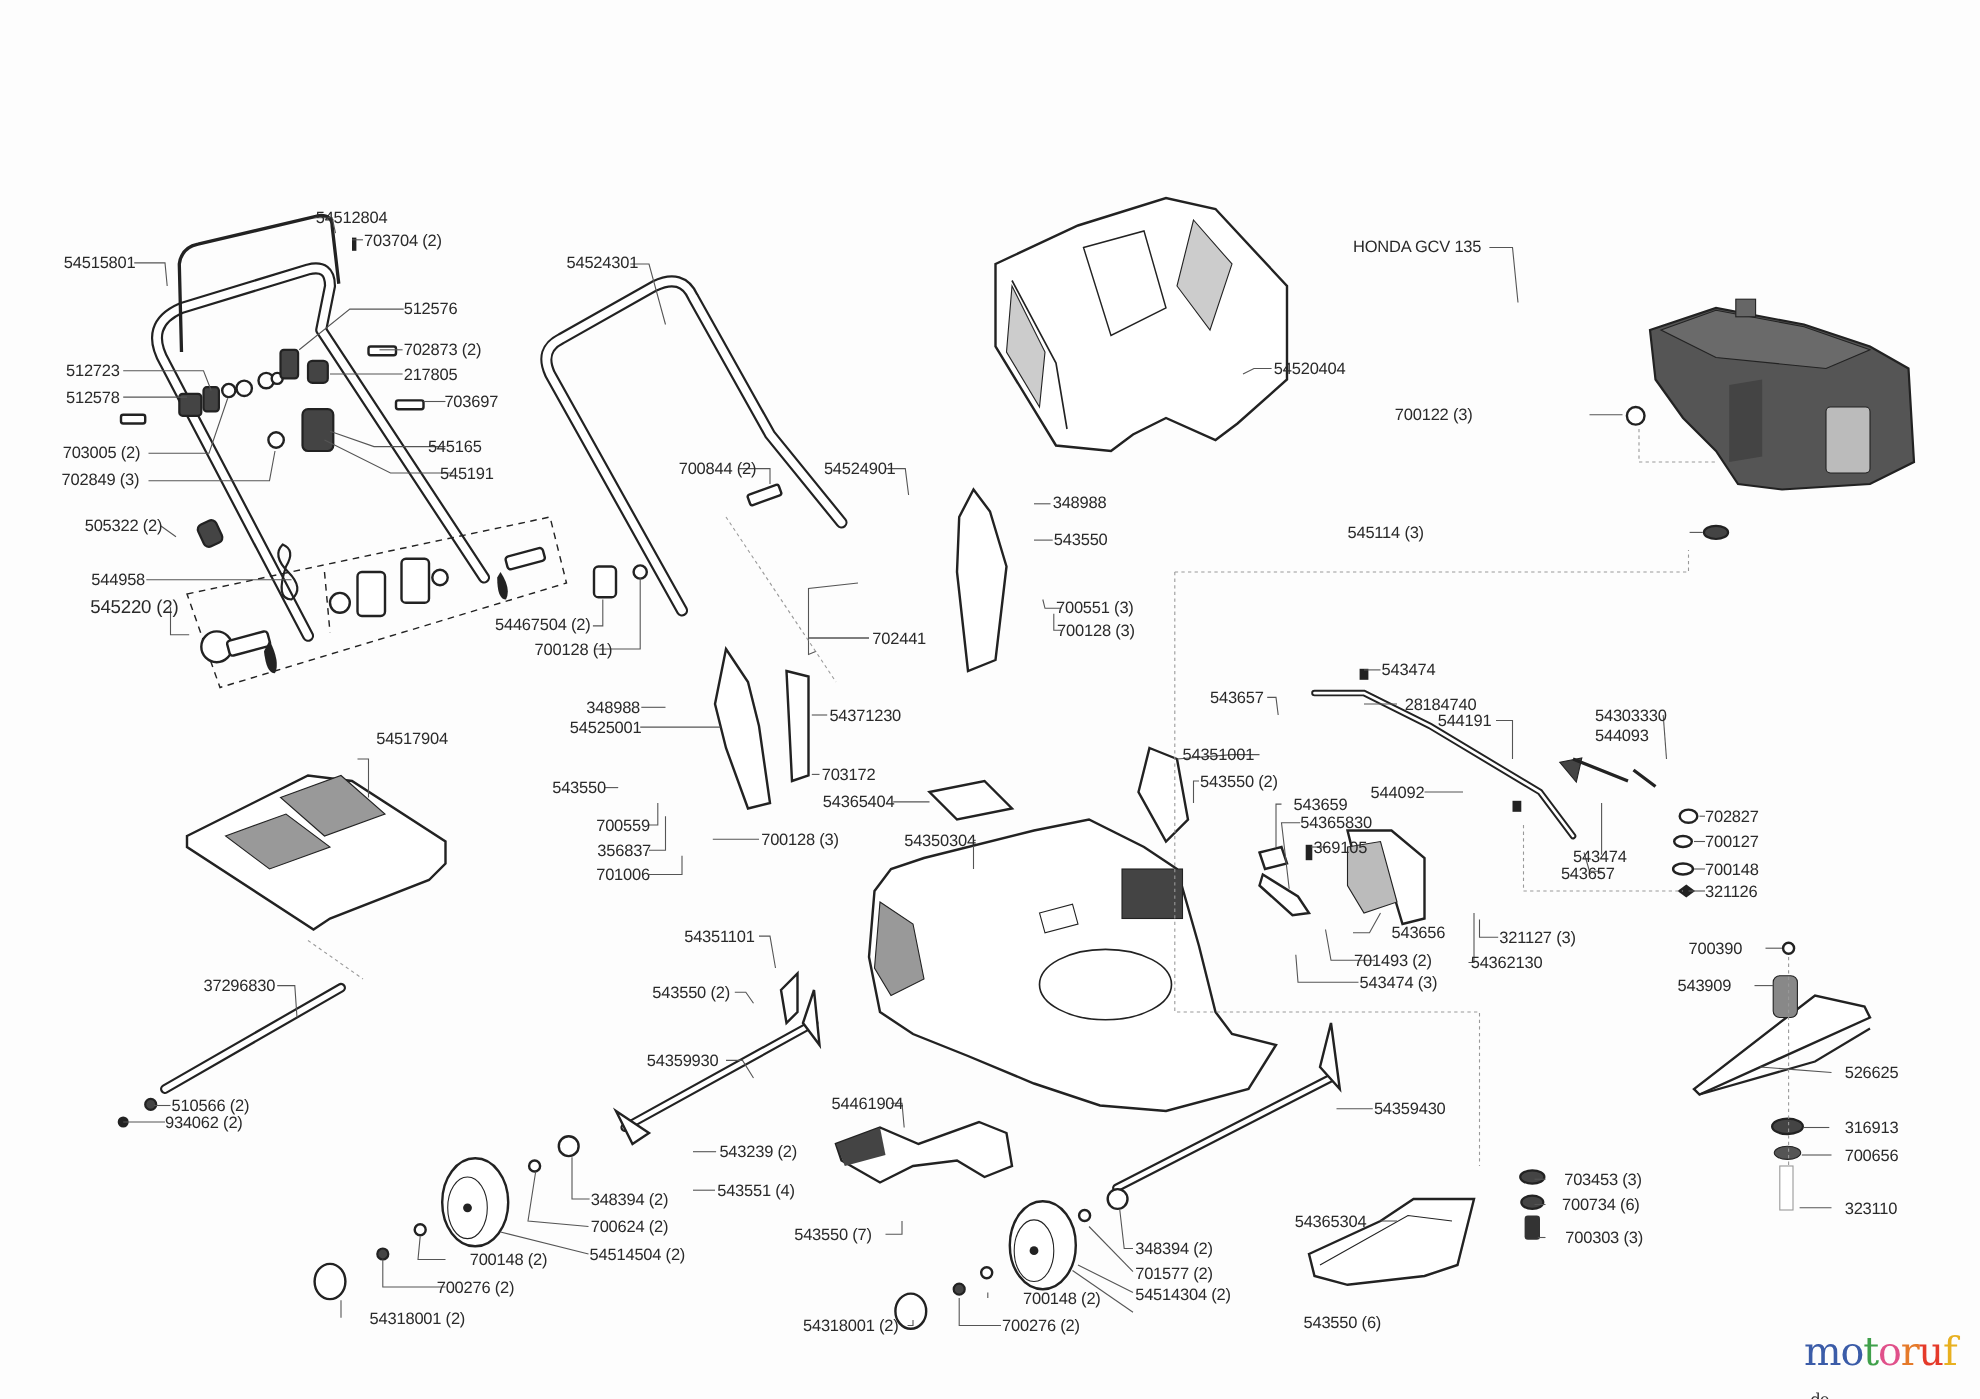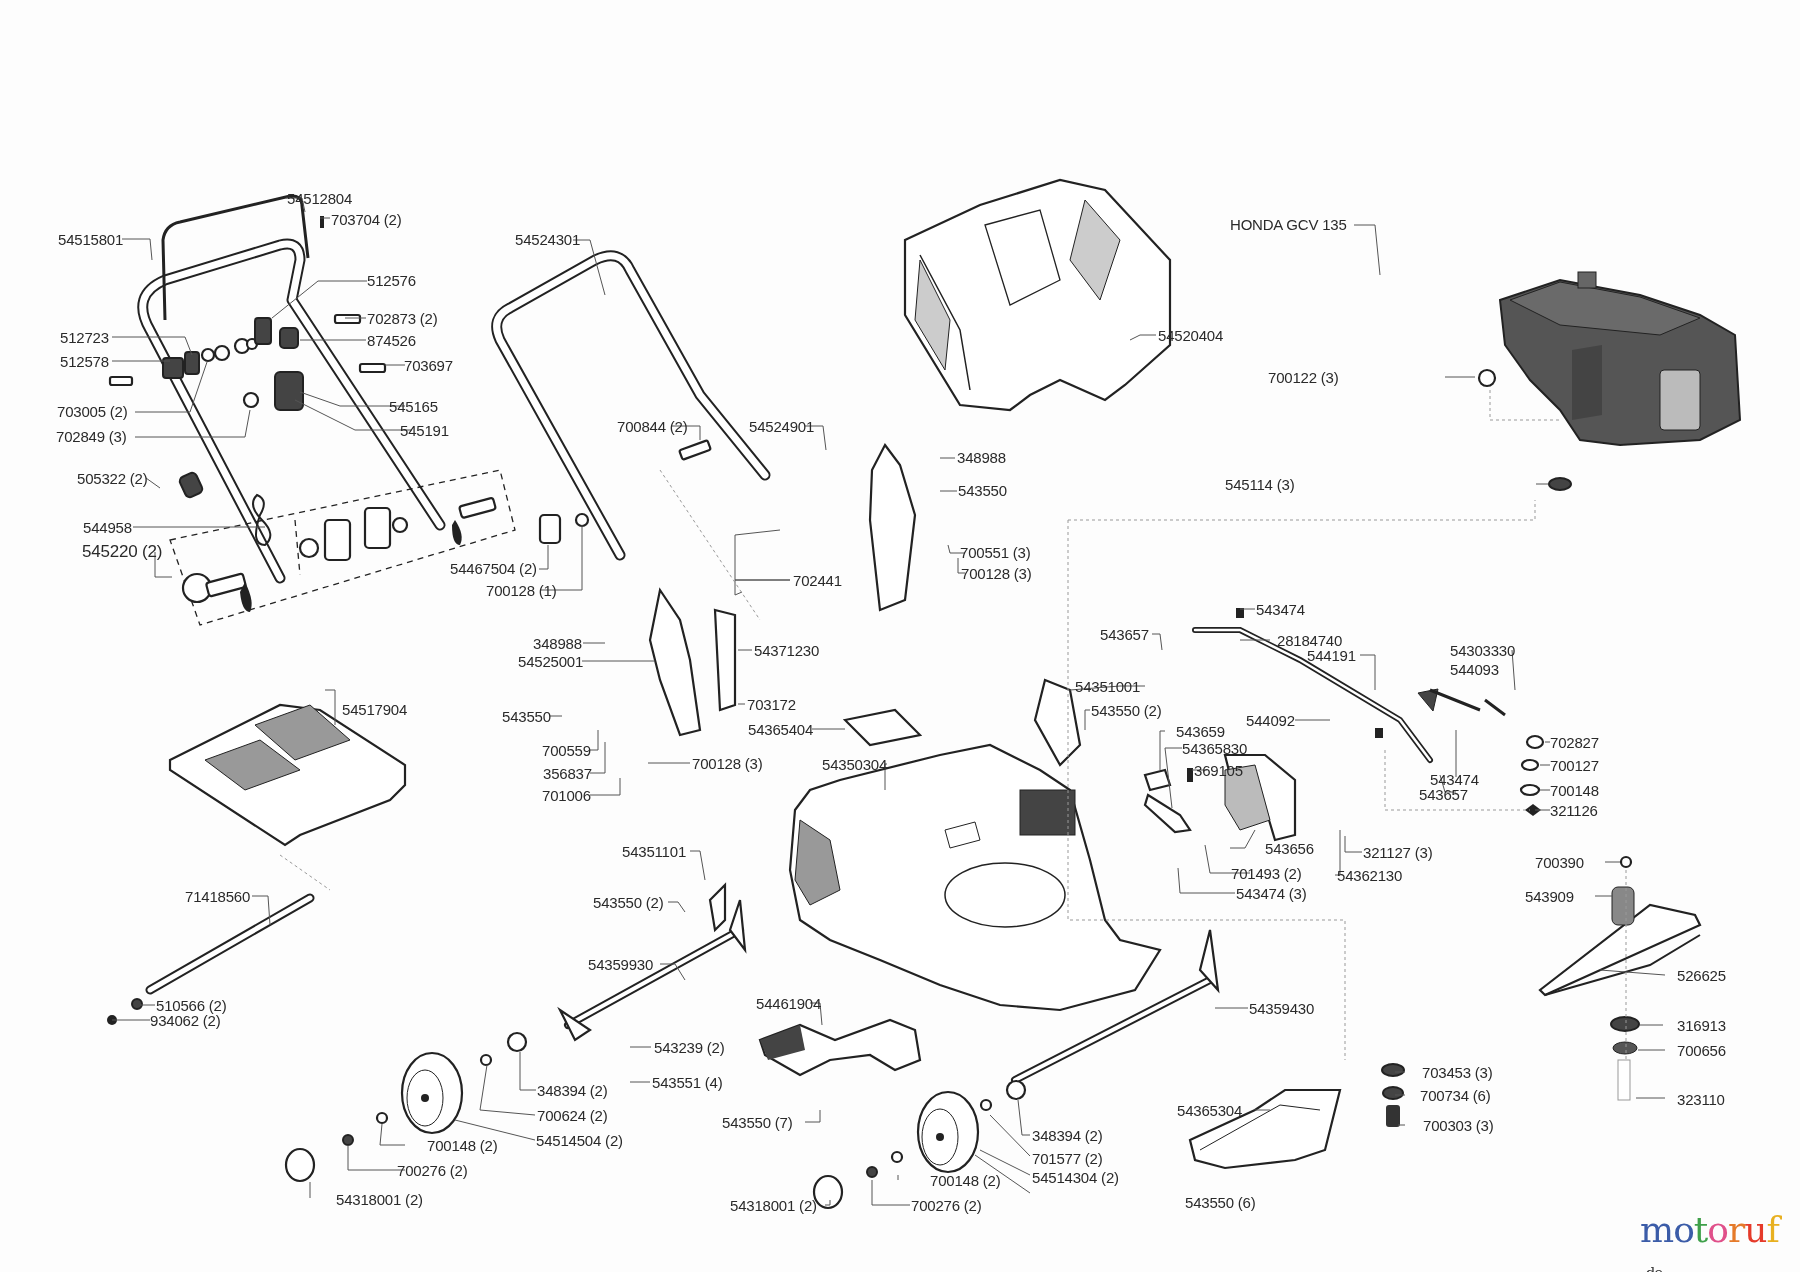--- a/index.html
+++ b/index.html
@@ -306,21 +306,21 @@
       <path class="dl" d="M1626,870 L1626,1060"></path>
     </g>
   </svg>
 
   <div class="lbl" style="left:287px;top:191px">54512804</div>
   <div class="lbl" style="left:331px;top:212px">703704 (2)</div>
   <div class="lbl" style="left:58px;top:232px">54515801</div>
   <div class="lbl" style="left:367px;top:273px">512576</div>
   <div class="lbl" style="left:367px;top:311px">702873 (2)</div>
   <div class="lbl" style="left:60px;top:330px">512723</div>
-  <div class="lbl" style="left:367px;top:333px">874526</div>
+  <div class="lbl" style="left:367px;top:333px">217805</div>
   <div class="lbl" style="left:60px;top:354px">512578</div>
   <div class="lbl" style="left:404px;top:358px">703697</div>
   <div class="lbl" style="left:57px;top:404px">703005 (2)</div>
   <div class="lbl" style="left:389px;top:399px">545165</div>
   <div class="lbl" style="left:56px;top:429px">702849 (3)</div>
   <div class="lbl" style="left:400px;top:423px">545191</div>
   <div class="lbl" style="left:77px;top:471px">505322 (2)</div>
   <div class="lbl" style="left:83px;top:520px">544958</div>
   <div class="lbl big" style="left:82px;top:543px">545220 (2)</div>
   <div class="lbl" style="left:450px;top:561px">54467504 (2)</div>
@@ -341,21 +341,21 @@
   <div class="lbl" style="left:518px;top:654px">54525001</div>
   <div class="lbl" style="left:754px;top:643px">54371230</div>
   <div class="lbl" style="left:502px;top:709px">543550</div>
   <div class="lbl" style="left:747px;top:697px">703172</div>
   <div class="lbl" style="left:748px;top:722px">54365404</div>
   <div class="lbl" style="left:542px;top:743px">700559</div>
   <div class="lbl" style="left:543px;top:766px">356837</div>
   <div class="lbl" style="left:692px;top:756px">700128 (3)</div>
   <div class="lbl" style="left:542px;top:788px">701006</div>
   <div class="lbl" style="left:822px;top:757px">54350304</div>
-  <div class="lbl" style="left:342px;top:702px">54517904</div>
+  <div class="lbl" style="left:342px;top:664px">54517904</div>
   <div class="lbl" style="left:1256px;top:602px">543474</div>
   <div class="lbl" style="left:1100px;top:627px">543657</div>
   <div class="lbl" style="left:1277px;top:633px">28184740</div>
   <div class="lbl" style="left:1307px;top:648px">544191</div>
   <div class="lbl" style="left:1450px;top:643px">54303330</div>
   <div class="lbl" style="left:1450px;top:662px">544093</div>
   <div class="lbl" style="left:1075px;top:679px">54351001</div>
   <div class="lbl" style="left:1091px;top:703px">543550 (2)</div>
   <div class="lbl" style="left:1246px;top:713px">544092</div>
   <div class="lbl" style="left:1176px;top:724px">543659</div>
@@ -368,21 +368,21 @@
   <div class="lbl" style="left:1550px;top:783px">700148</div>
   <div class="lbl" style="left:1550px;top:803px">321126</div>
   <div class="lbl" style="left:1265px;top:841px">543656</div>
   <div class="lbl" style="left:1363px;top:845px">321127 (3)</div>
   <div class="lbl" style="left:1231px;top:866px">701493 (2)</div>
   <div class="lbl" style="left:1337px;top:868px">54362130</div>
   <div class="lbl" style="left:1236px;top:886px">543474 (3)</div>
   <div class="lbl" style="left:622px;top:844px">54351101</div>
   <div class="lbl" style="left:1535px;top:855px">700390</div>
   <div class="lbl" style="left:1525px;top:889px">543909</div>
-  <div class="lbl" style="left:185px;top:889px">71418560</div>
+  <div class="lbl" style="left:185px;top:889px">37296830</div>
   <div class="lbl" style="left:593px;top:895px">543550 (2)</div>
   <div class="lbl" style="left:588px;top:957px">54359930</div>
   <div class="lbl" style="left:1677px;top:968px">526625</div>
   <div class="lbl" style="left:156px;top:998px">510566 (2)</div>
   <div class="lbl" style="left:150px;top:1013px">934062 (2)</div>
   <div class="lbl" style="left:756px;top:996px">54461904</div>
   <div class="lbl" style="left:1249px;top:1001px">54359430</div>
   <div class="lbl" style="left:1677px;top:1018px">316913</div>
   <div class="lbl" style="left:654px;top:1040px">543239 (2)</div>
   <div class="lbl" style="left:1677px;top:1043px">700656</div>

